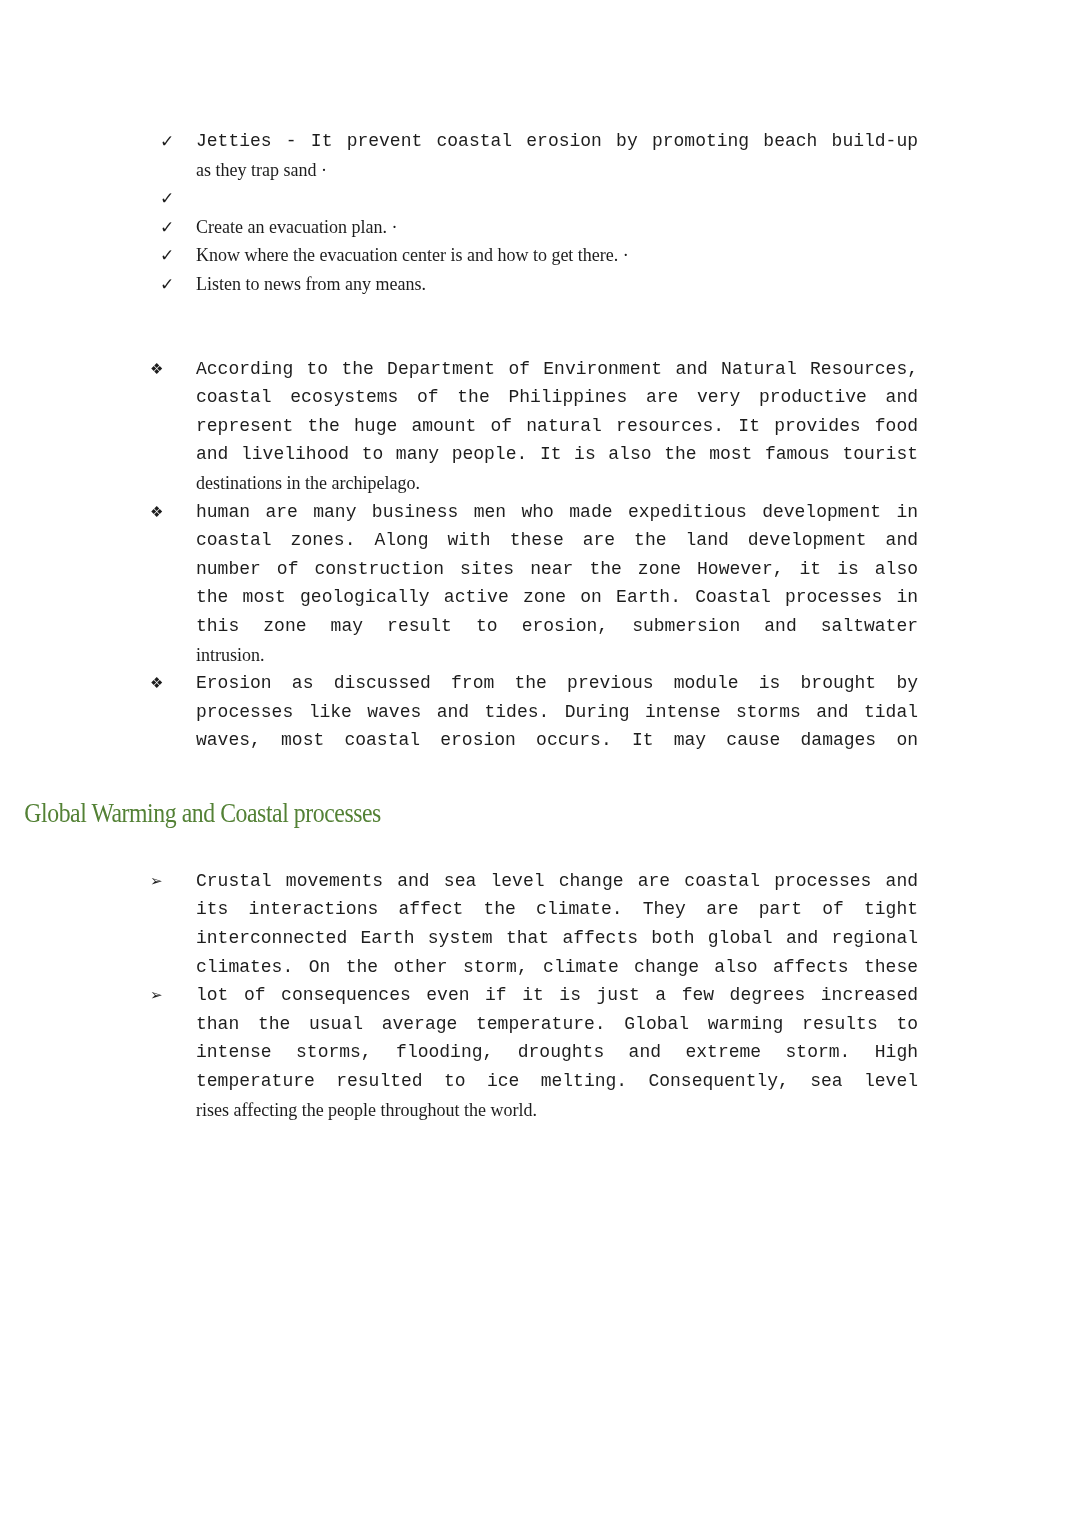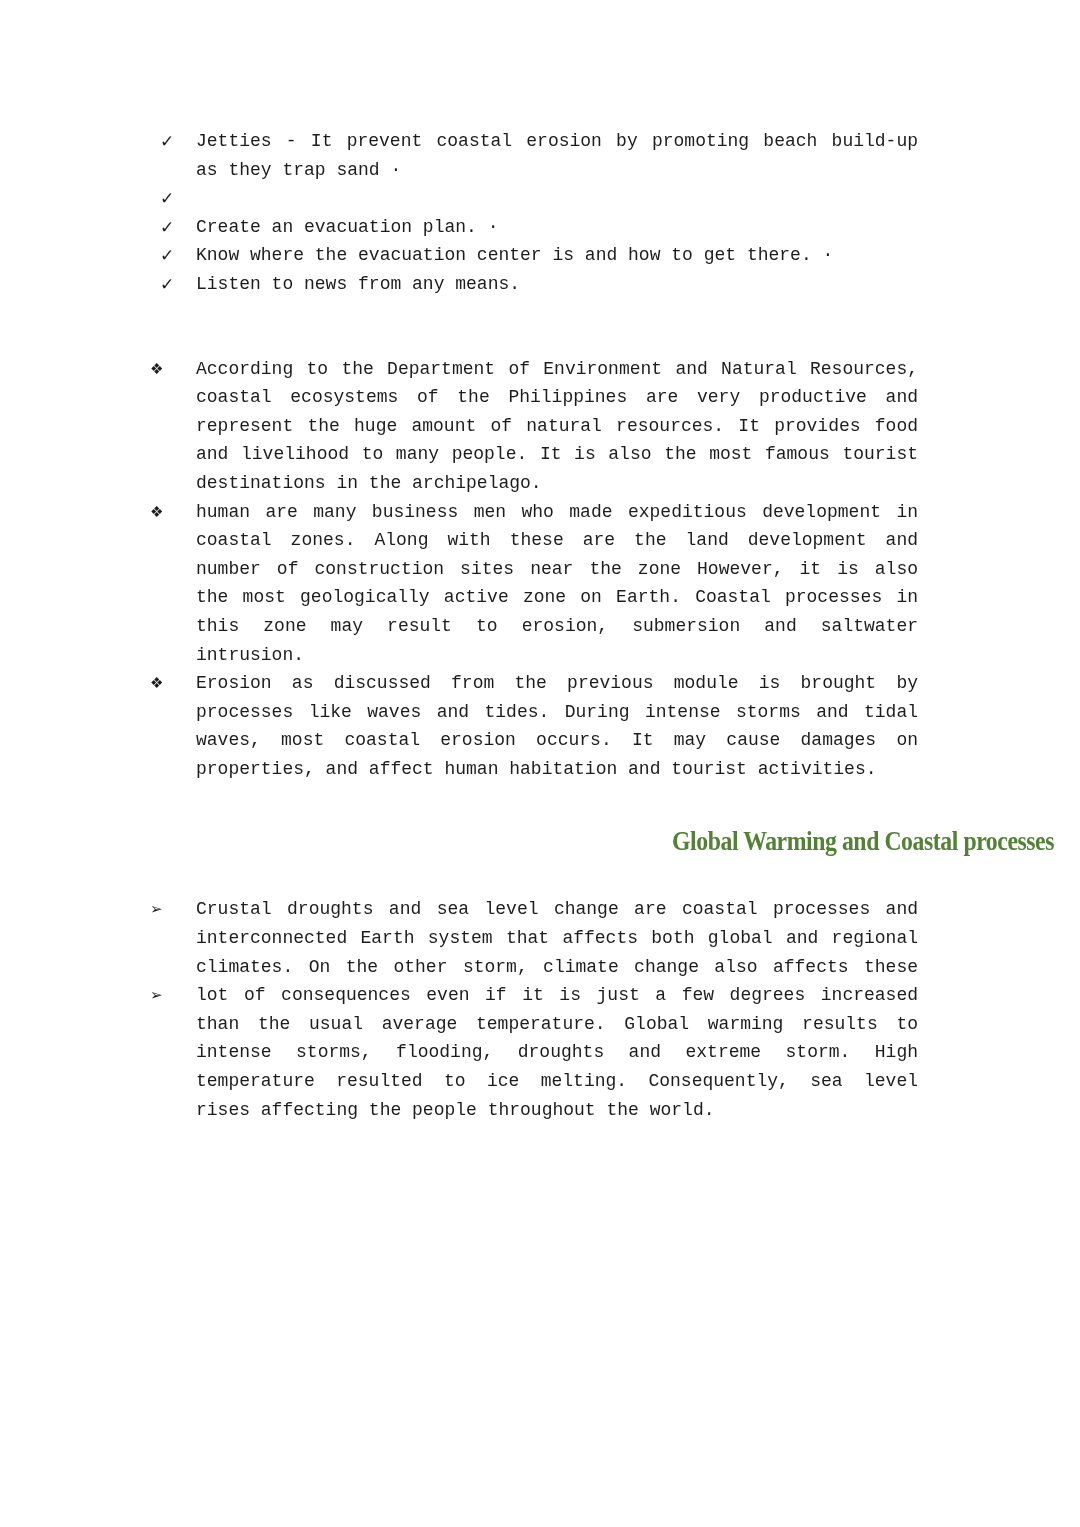--- a/index.html
+++ b/index.html
@@ -31,30 +31,30 @@
   .section-diamond .marker { flex-basis: 46px; width: 46px; font-size: 15px; }
   .section-arrow  .marker { flex-basis: 46px; width: 46px; font-size: 15px; }
 
   .text {
     flex: 0 0 722px;
     width: 722px;
     font-size: 18px;
     line-height: 28.6px;
   }
   .line { text-align: justify; text-align-last: justify; }
-  .line.last { text-align-last: left; }
+  .line.last { text-align-last: left; font-family: Liberation Serif, serif; }
 
   .section-diamond { margin-top: 56px; }
   .section-arrow   { margin-top: 36px; }
 
   .heading {
     margin-top: 40px;
-    text-align: right;
+    text-align: left;
     font-family: "Liberation Serif", serif;
-    font-weight: bold;
+    font-weight: normal;
     font-size: 27px;
     line-height: 36px;
   }
   .heading-inner {
     display: inline-block;
     transform: scaleX(0.88);
     transform-origin: center;
     letter-spacing: -0.5px;
   }
 </style>
@@ -116,34 +116,34 @@
             <div class="line">this zone may result to erosion, submersion and saltwater</div>
             <div class="line last">intrusion.</div>
           </div>
       </div>
       <div class="li">
         <span class="marker">❖</span>
         <div class="text">
             <div class="line">Erosion as discussed from the previous module is brought by</div>
             <div class="line">processes like waves and tides. During intense storms and tidal</div>
             <div class="line">waves, most coastal erosion occurs. It may cause damages on</div>
-            <div class="line last">properties, and affect human habitation and tourist activities.</div>
           </div>
       </div>
     </div>
 
     <div class="heading">
       <span class="heading-inner" style="color: rgb(83, 129, 53);">Global Warming and Coastal processes</span>
     </div>
 
     <div class="list section-arrow">
       <div class="li">
         <span class="marker">➢</span>
         <div class="text">
-            <div class="line">Crustal droughts and sea level change are coastal processes and</div>
+            <div class="line">Crustal movements and sea level change are coastal processes and</div>
+            <div class="line">its interactions affect the climate. They are part of tight</div>
             <div class="line">interconnected Earth system that affects both global and regional</div>
             <div class="line">climates. On the other storm, climate change also affects these</div>
           </div>
       </div>
       <div class="li">
         <span class="marker">➢</span>
         <div class="text">
             <div class="line">lot of consequences even if it is just a few degrees increased</div>
             <div class="line">than the usual average temperature. Global warming results to</div>
             <div class="line">intense storms, flooding, droughts and extreme storm. High</div>

